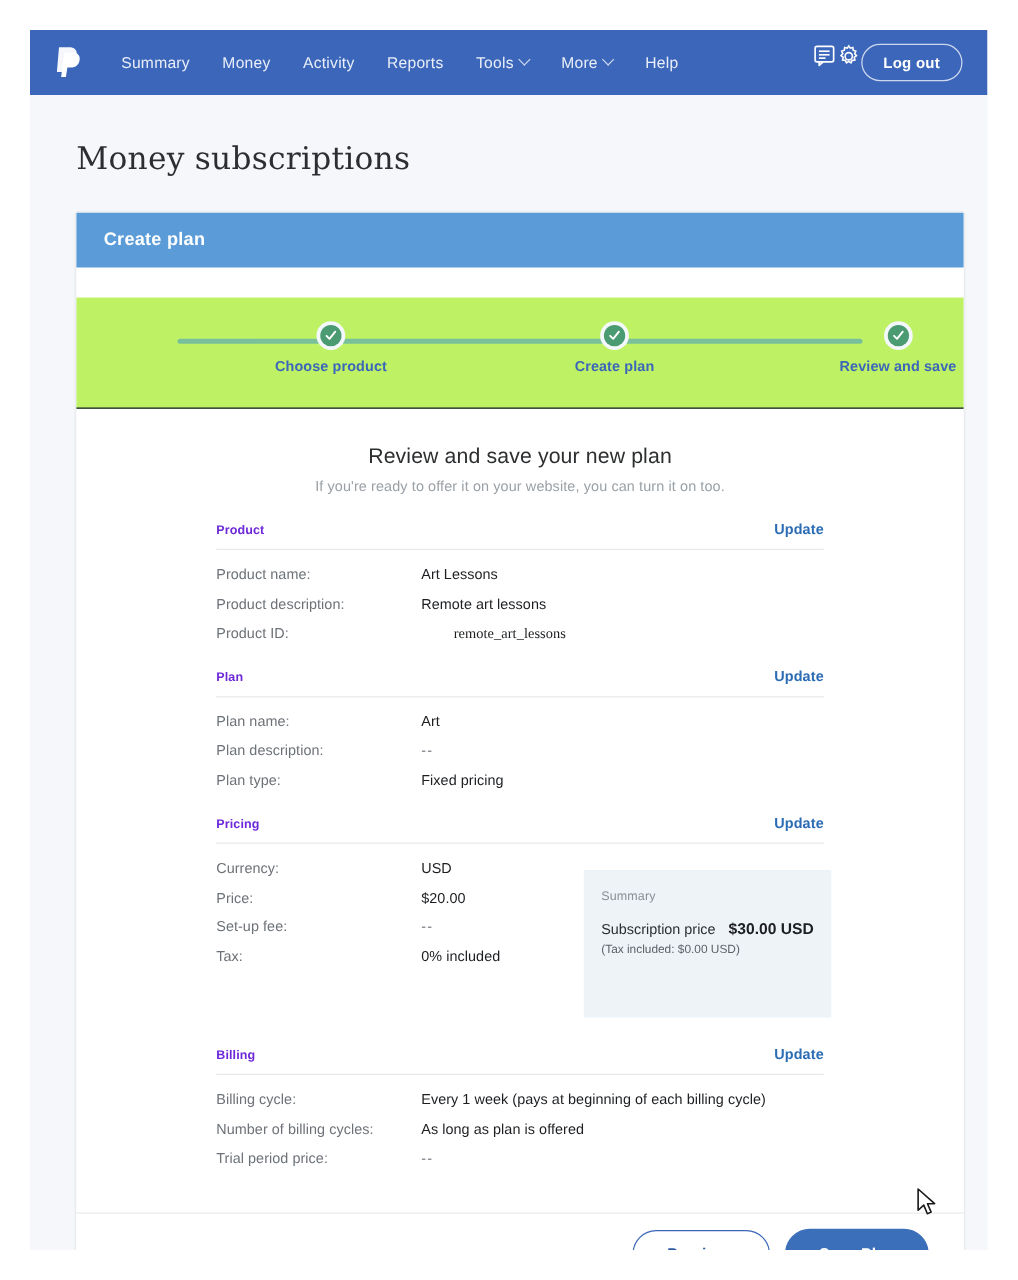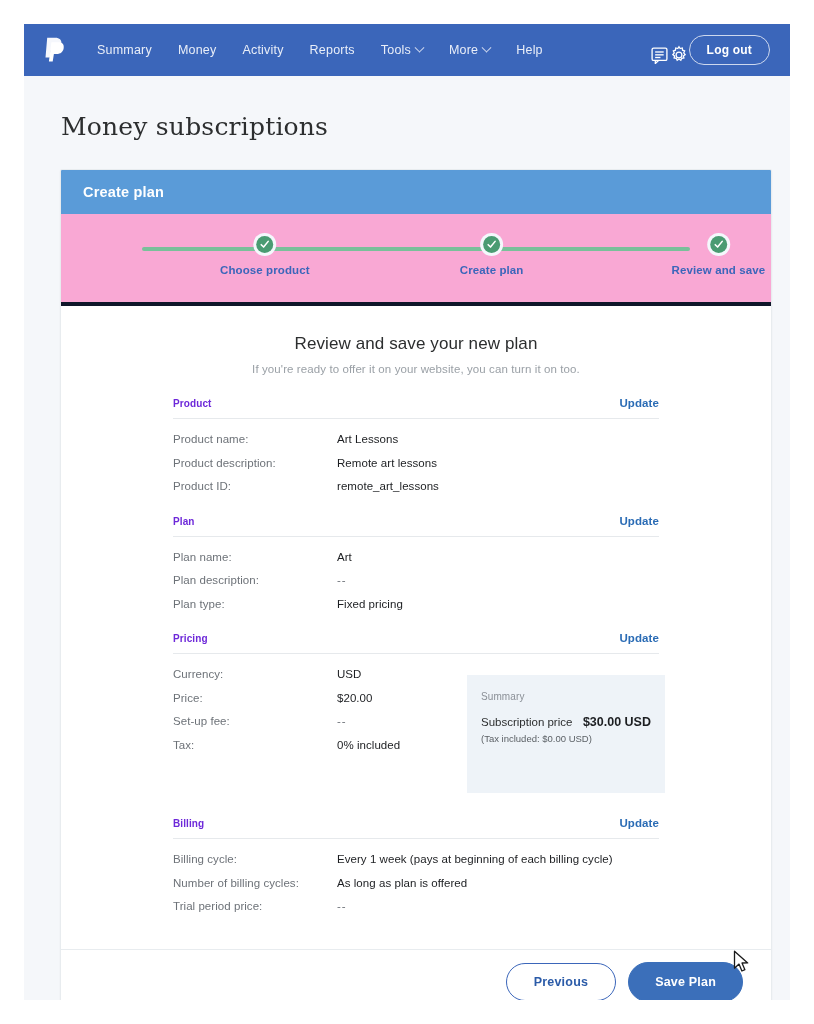--- a/index.html
+++ b/index.html
@@ -62,21 +62,21 @@
   .caret {
     display: inline-block;
     width: 7px; height: 7px;
     border-right: 1.4px solid #cfd9ef;
     border-bottom: 1.4px solid #cfd9ef;
     transform: rotate(45deg) translate(-2px,-2px);
   }
   .nav-right {
     margin-left: auto;
     display: flex;
-    align-items: flex-end;
+    align-items: flex-start;
   }
   .nav-icon { cursor: pointer; display: flex; align-items: center; }
   .logout-btn {
     border: 1.3px solid #cdd8ee;
     border-radius: 16px;
     color: #ffffff;
     font-size: 12px;
     font-weight: bold;
     padding: 7px 17px;
     background: transparent;
@@ -118,23 +118,24 @@
   }
   .card-header-title {
     color: #ffffff;
     font-size: 14.5px;
     font-weight: bold;
     letter-spacing: .2px;
   }
 
   
   .stepper-wrap {
-    background: #f9a8d4;
-    border-bottom: 4px solid #0f172a;
+    background: #bef264;
+    border-bottom: 1px solid #0f172a;
     padding: 22px 0 18px 0;
+    margin-top: 24px;
   }
   .stepper {
     position: relative;
     width: 560px;
     margin: 0 auto;
     height: 48px;
   }
   .step-line {
     position: absolute;
     left: 6px; right: 6px;
@@ -226,21 +227,21 @@
     color: #6d7278;
     line-height: 1.35;
     letter-spacing: .05px;
   }
   .row-value {
     font-size: 11.5px;
     color: #1c1e21;
     line-height: 1.35;
     letter-spacing: .05px;
   }
-  .row-value.mono { font-family: Liberation Sans, sans-serif; }
+  .row-value.mono { font-family: Liberation Serif, serif; margin-left: 26px; }
   .dash { color: #6d7278; letter-spacing: 1px; }
 
   
   .pricing-block { position: relative; }
   .summary-box {
     position: absolute;
     right: -6px;
     top: 8px;
     width: 198px;
     height: 118px;

